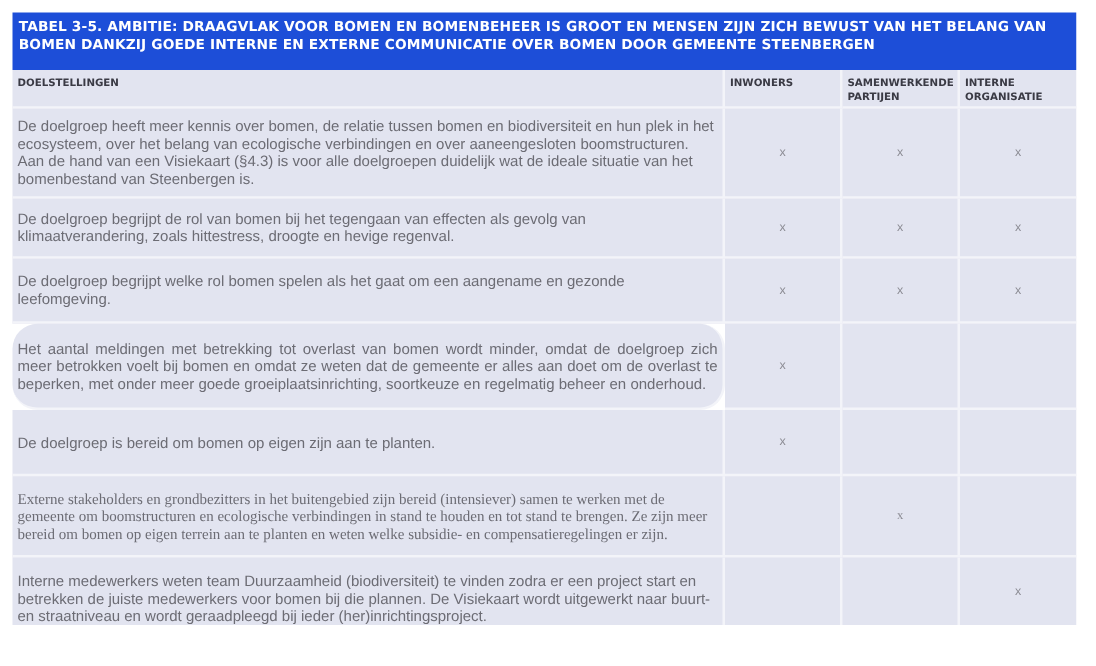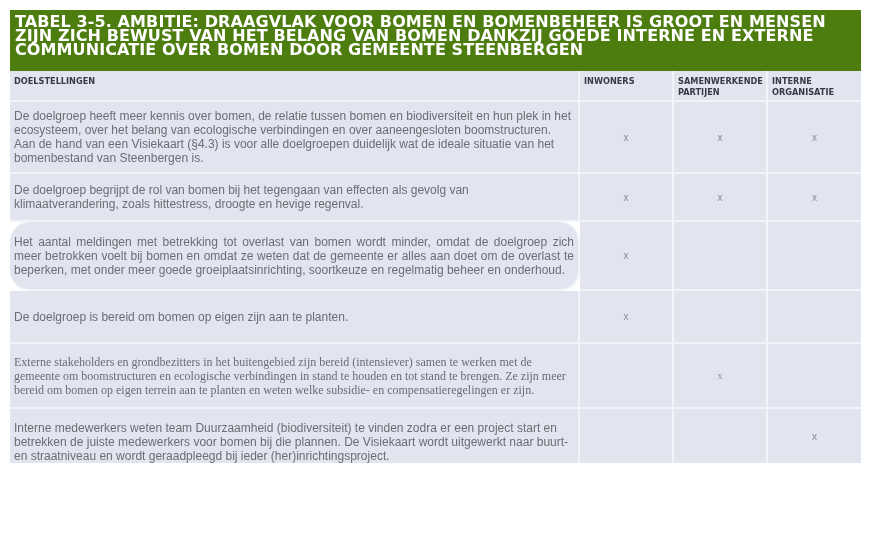--- a/index.html
+++ b/index.html
@@ -1,21 +1,21 @@
 <!DOCTYPE html>
 <html><head>
   <meta charset="utf-8">
   <style>
     html, body { margin: 0; padding: 0; background: #ffffff; }
     body { width: 877px; height: 533px; position: relative; overflow: hidden; font-family: "Liberation Sans", sans-serif; }
     .table-wrap { position: absolute; left: 10px; top: 10px; width: 851px; }
     .title-bar {
-      background: #4d7c0f; color: #ffffff; height: 61px; box-sizing: border-box;
+      background: #1d4ed8; color: #ffffff; height: 46px; box-sizing: border-box;
       padding: 5px 5px 0 5px; font-family: "DejaVu Sans", sans-serif; font-weight: bold;
-      font-size: 16px; line-height: 14px; letter-spacing: 0.1px; text-transform: uppercase;
+      font-size: 11px; line-height: 14px; letter-spacing: 0.1px; text-transform: uppercase;
     }
     table { border-collapse: separate; border-spacing: 0; width: 851px; table-layout: fixed; }
     td, th {
       background: #e2e4f0; border-right: 2px solid #f3f4f9; border-bottom: 2px solid #f3f4f9;
       vertical-align: middle; box-sizing: border-box;
     }
     td:last-child, th:last-child { border-right: none; }
     th {
       text-align: left; vertical-align: top; font-family: "DejaVu Sans", sans-serif; font-weight: bold;
       font-size: 8.2px; line-height: 11px; color: #3a3a44; padding: 5px 20px 0 4px; height: 31px;
@@ -58,20 +58,26 @@
         <td class="mark">x</td>
         <td class="mark">x</td>
         <td class="mark">x</td>
       </tr>
       <tr style="height:48px;margin-left:40px;">
         <td class="goal">De doelgroep begrijpt de rol van bomen bij het tegengaan van effecten als gevolg van klimaatverandering, zoals hittestress, droogte en hevige regenval.</td>
         <td class="mark">x</td>
         <td class="mark">x</td>
         <td class="mark">x</td>
       </tr>
+      <tr style="height:52px;">
+        <td class="goal">De doelgroep begrijpt welke rol bomen spelen als het gaat om een aangename en gezonde leefomgeving.</td>
+        <td class="mark">x</td>
+        <td class="mark">x</td>
+        <td class="mark">x</td>
+      </tr>
       <tr style="height:69px;">
         <td class="goal justify">Het aantal meldingen met betrekking tot overlast van bomen wordt minder, omdat de doelgroep zich meer betrokken voelt bij bomen en omdat ze weten dat de gemeente er alles aan doet om de overlast te beperken, met onder meer goede groeiplaatsinrichting, soortkeuze en regelmatig beheer en onderhoud.</td>
         <td class="mark">x</td>
         <td class="mark"></td>
         <td class="mark"></td>
       </tr>
       <tr style="height:53px;">
         <td class="goal">De doelgroep is bereid om bomen op eigen zijn aan te planten.</td>
         <td class="mark">x</td>
         <td class="mark"></td>

